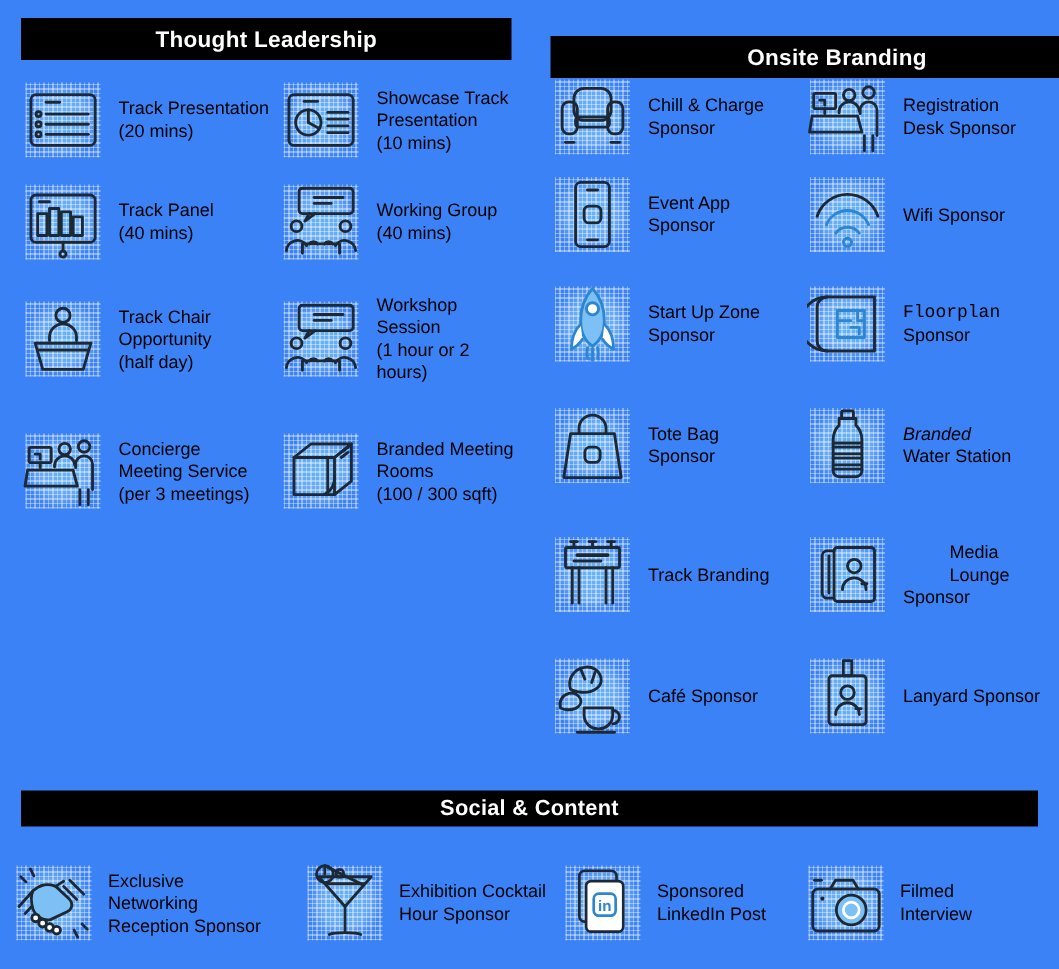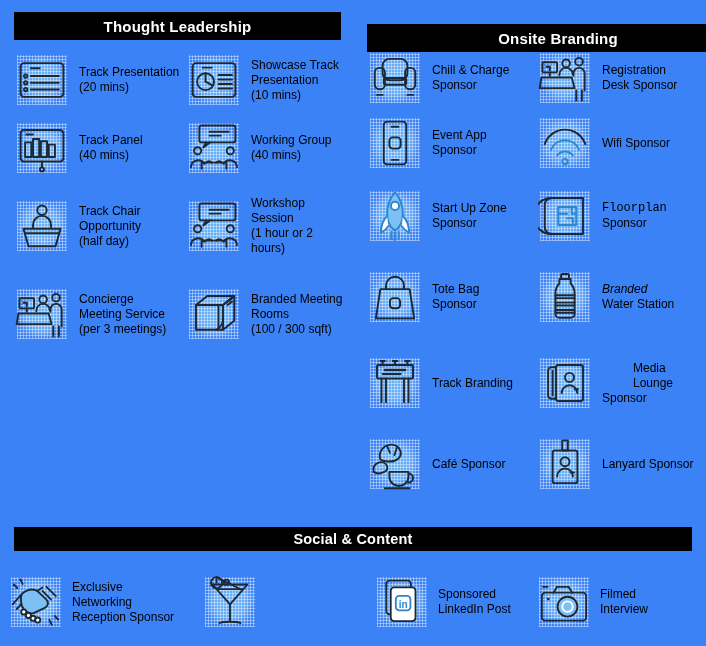--- a/index.html
+++ b/index.html
@@ -457,20 +457,24 @@
         <path d="M9,9 H39 L24,26 Z"></path>
         <line x1="13" y1="13" x2="35" y2="13"></line>
         <line x1="24" y1="26" x2="24" y2="40"></line>
         <path d="M15,42 C18,40.6 30,40.6 33,42"></path>
         <circle cx="12.5" cy="7.5" r="4.8"></circle>
           <line x1="12.5" y1="2.7" x2="12.5" y2="7.5"></line>
         <line x1="14" y1="3.5" x2="34" y2="13.5"></line>
         <circle cx="21" cy="7" r="2.2"></circle>
       </svg>
     </span>
+    <span class="label">
+        <span style="display: block;">Exhibition Cocktail</span>
+        <span style="display: block;">Hour Sponsor</span>
+      </span>
   </div>
 
   <div class="bottom-item b3">
     <span class="icon">
       <svg width="54" height="54" viewBox="0 0 48 48" fill="none" stroke="#1c2833" stroke-width="1.6" stroke-linecap="round" stroke-linejoin="round">
         <rect x="10" y="5" width="22" height="30" rx="3"></rect>
         <rect x="14" y="11" width="22" height="30" rx="3" fill="#ffffff"></rect>
         <rect x="18.5" y="18.5" width="13" height="13" rx="3" stroke="#2e86d0"></rect>
         <text x="25" y="29" text-anchor="middle" font-size="9" font-weight="bold" fill="#2e86d0" stroke="none" font-family="Liberation Sans, sans-serif">in</text>
       </svg>

